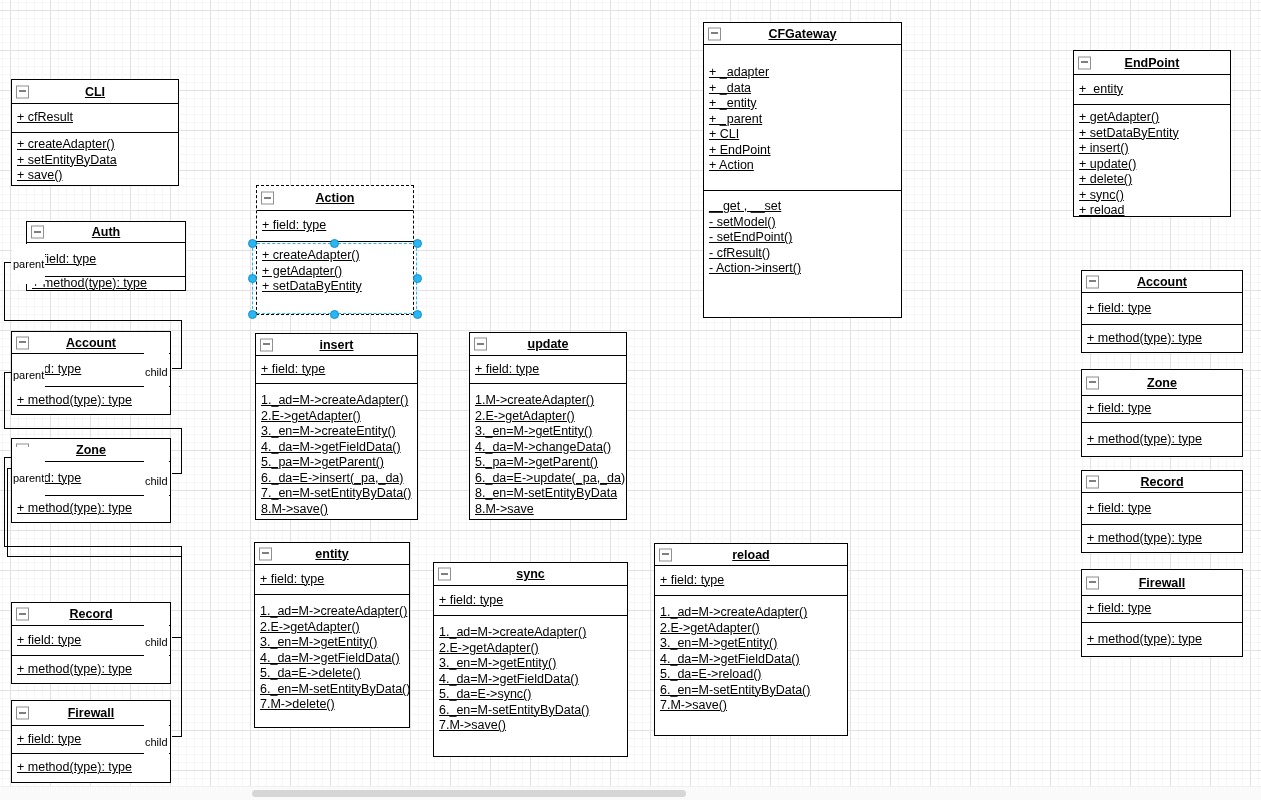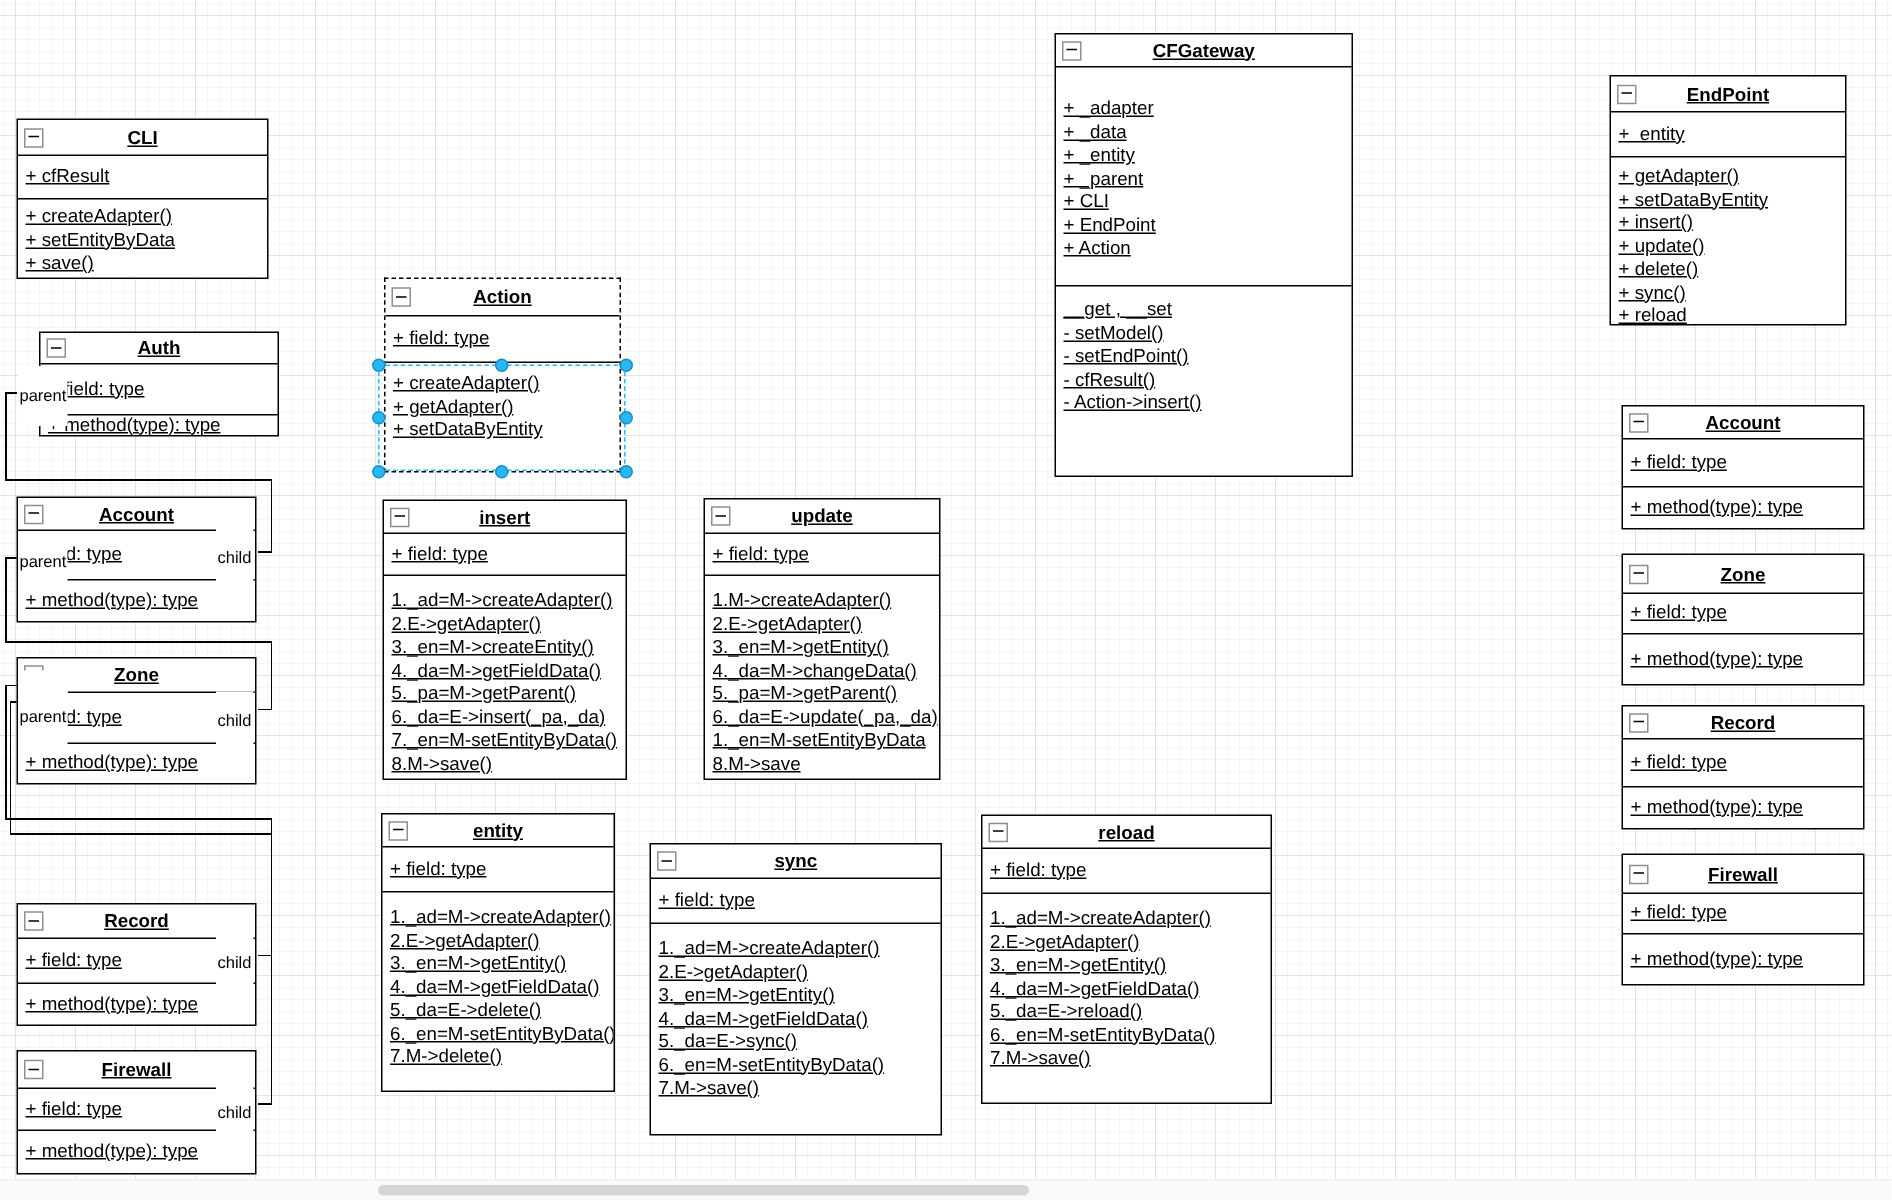--- a/index.html
+++ b/index.html
@@ -192,21 +192,21 @@
         <div class="uml-section uml-fields sec-center" style="height: 28px;">
           <div class="uml-line">+ field: type</div>
         </div>
         <div class="uml-section uml-methods" style="padding-top: 9px;">
           <div class="uml-line">1.M-&gt;createAdapter()</div>
           <div class="uml-line">2.E-&gt;getAdapter()</div>
           <div class="uml-line">3._en=M-&gt;getEntity()</div>
           <div class="uml-line">4._da=M-&gt;changeData()</div>
           <div class="uml-line">5._pa=M-&gt;getParent()</div>
           <div class="uml-line">6._da=E-&gt;update(_pa,_da)</div>
-          <div class="uml-line">1._en=M-setEntityByData</div>
+          <div class="uml-line">8._en=M-setEntityByData</div>
           <div class="uml-line">8.M-&gt;save</div>
         </div>
       </div>
       <div class="uml-class" style="left: 703px; top: 22px; width: 199px; height: 296px;">
         <div class="uml-header" style="height: 22px;">
           <span class="collapse-icon"></span>
           <span class="uml-title">CFGateway</span>
         </div>
         <div class="uml-section uml-fields" style="height: 146px; padding-top: 20px;">
           <div class="uml-line">+ _adapter</div>

